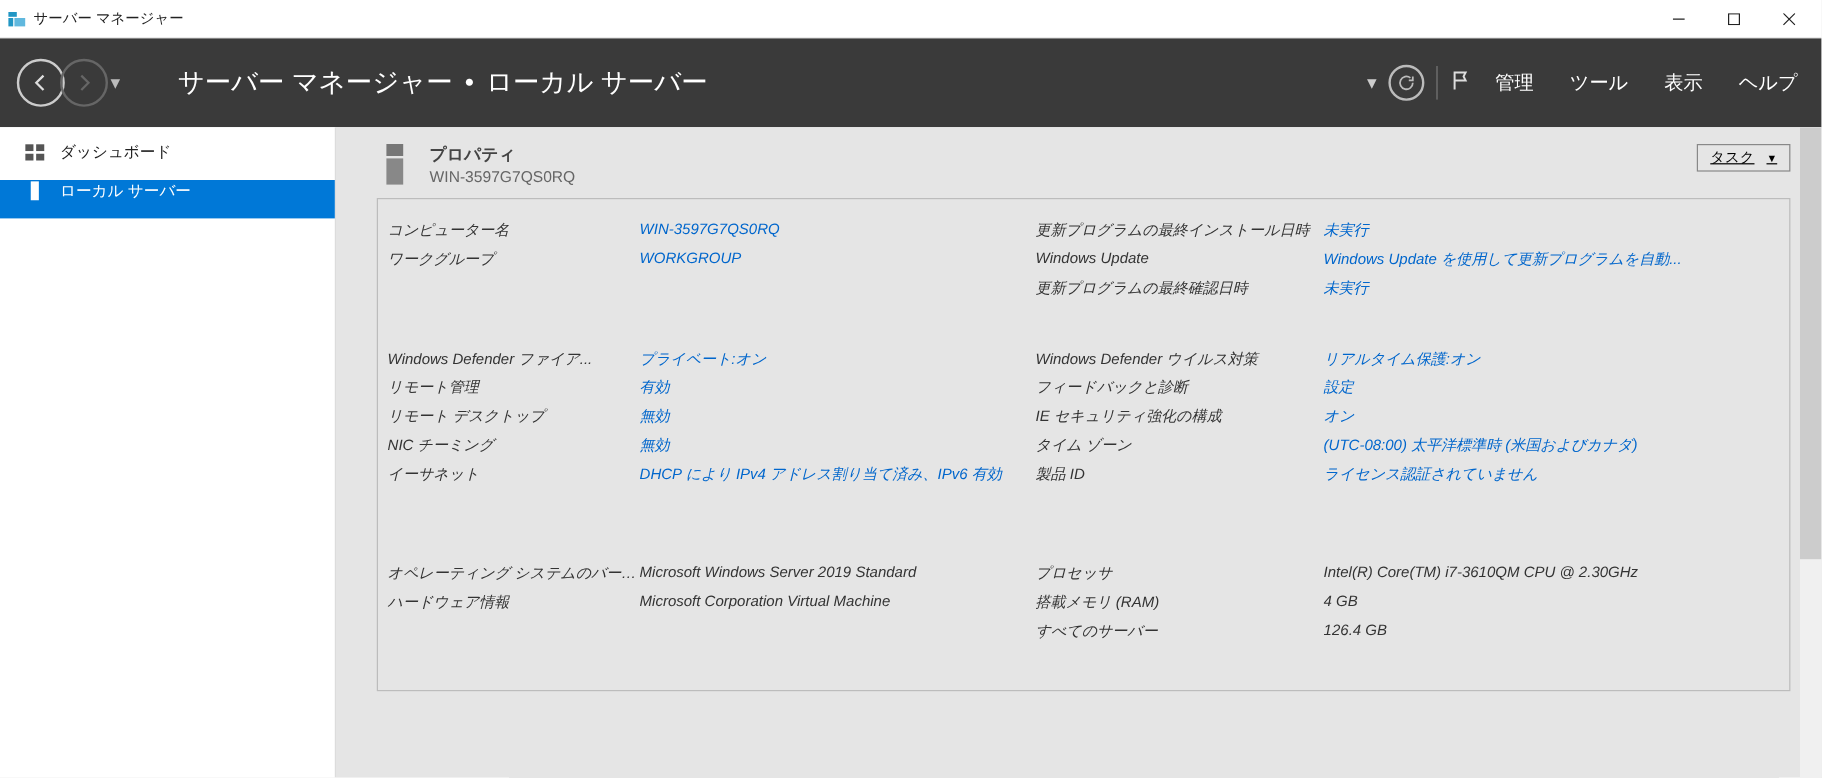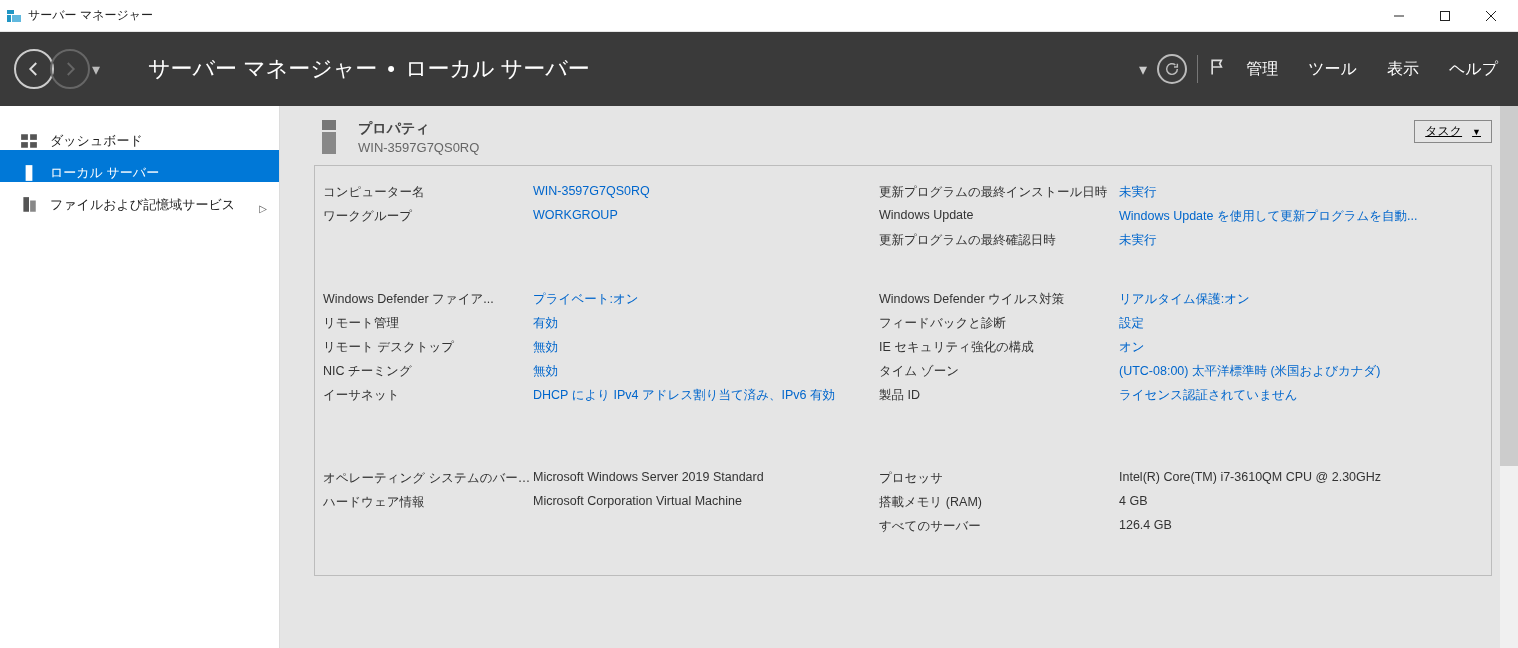--- a/index.html
+++ b/index.html
@@ -29,38 +29,38 @@
 .rib-drop { color: #ccc; }
 .refresh-circle { width: 30px; height: 30px; border-radius: 50%; border: 2px solid #bbb; display: flex; align-items: center; justify-content: center; }
 .rib-sep { width: 1px; height: 28px; background: #777; }
 .flag { color: #ddd; }
 .ribbon-menu { display: flex; gap: 30px; font-size: 16px; color: #fff; }
 .ribbon-menu span { cursor: default; }
 
 
 .body { display: flex; height: calc(648px - 32px - 74px); }
 .sidebar { width: 280px; background: #fff; border-right: 1px solid #dcdcdc; padding-top: 12px; }
-.side-item { height: 32px; display: flex; align-items: flex-end; padding-left: 20px; font-size: 13px; color: #222; gap: 12px; }
+.side-item { height: 32px; display: flex; align-items: flex-start; padding-left: 20px; font-size: 13px; color: #222; gap: 12px; }
 .side-item.active { background: #0078d7; color: #fff; }
 .side-icon { width: 18px; height: 18px; display: inline-flex; align-items: center; justify-content: center; }
 .side-item .chev { margin-left: auto; margin-right: 12px; color: #555; font-size: 10px; }
 
 .content { flex: 1; position: relative; background: #e5e5e5; padding: 14px 26px 0 34px; overflow: hidden; }
 .scrollbar { position: absolute; right: 0; top: 0; width: 18px; height: 100%; background: #f0f0f0; }
 .scrollbar .thumb { position: absolute; top: 0; left: 0; width: 100%; height: 360px; background: #ccc; }
 
 .prop-header { display: flex; align-items: flex-start; gap: 14px; margin-bottom: 10px; }
 .server-ico { width: 30px; height: 34px; }
 .prop-titlewrap { flex: 1; }
 .prop-title { font-size: 14px; font-weight: 600; color: #444; }
 .prop-sub { font-size: 13px; color: #666; margin-top: 2px; }
 .task-dd { border: 1px solid #888; padding: 2px 10px; font-size: 12px; display: flex; align-items: center; gap: 10px; text-decoration: underline; }
 .task-dd .arrow { font-size: 9px; }
 
-.props-panel { border: 1px solid #bcbcbc; padding: 18px 20px 40px 8px; display: flex; gap: 16px; }
+.props-panel { border: 1px solid #bcbcbc; padding: 18px 20px 40px 8px; display: flex; gap: 0; font-style: italic; }
 .props-col { display: grid; grid-template-columns: 210px 330px; row-gap: 7px; align-content: start; }
 .props-col.right { grid-template-columns: 240px auto; }
 .plabel { font-size: 12.5px; color: #333; white-space: nowrap; overflow: hidden; text-overflow: ellipsis; }
 .pval { font-size: 12.5px; color: #333; white-space: nowrap; overflow: hidden; text-overflow: ellipsis; }
 .pval.link { color: #0066cc; }
 .sect-gap { grid-column: 1 / span 2; height: 52px; }
 </style>
 </head>
 <body>
 
@@ -150,30 +150,20 @@
         </span>
       <span>ダッシュボード</span>
     </div>
     <div class="side-item active">
       <span class="side-icon">
           <svg viewBox="0 0 16 16">
             <rect x="5" y="1" width="6" height="14" fill="#fff"></rect>
           </svg>
         </span>
       <span>ローカル サーバー</span>
-    </div>
-    <div class="side-item">
-      <span class="side-icon">
-          <svg viewBox="0 0 16 16">
-            <rect x="3" y="1" width="5" height="13" fill="#555"></rect>
-            <rect x="9" y="4" width="5" height="10" fill="#888"></rect>
-          </svg>
-        </span>
-      <span>ファイルおよび記憶域サービス</span>
-      <span class="chev">▷</span>
     </div>
   </div>
 
   <div class="content">
     <div class="prop-header">
       <span class="server-ico">
         <svg viewBox="0 0 30 34">
             <rect x="8" y="0" width="14" height="10" fill="#777"></rect>
             <rect x="8" y="12" width="14" height="22" fill="#888"></rect>
           </svg>

